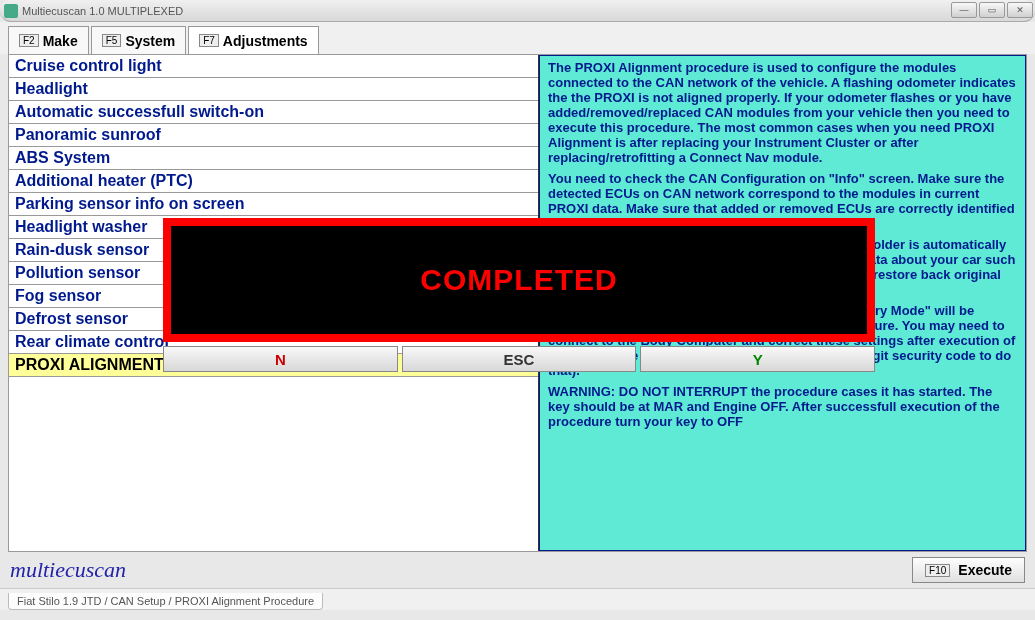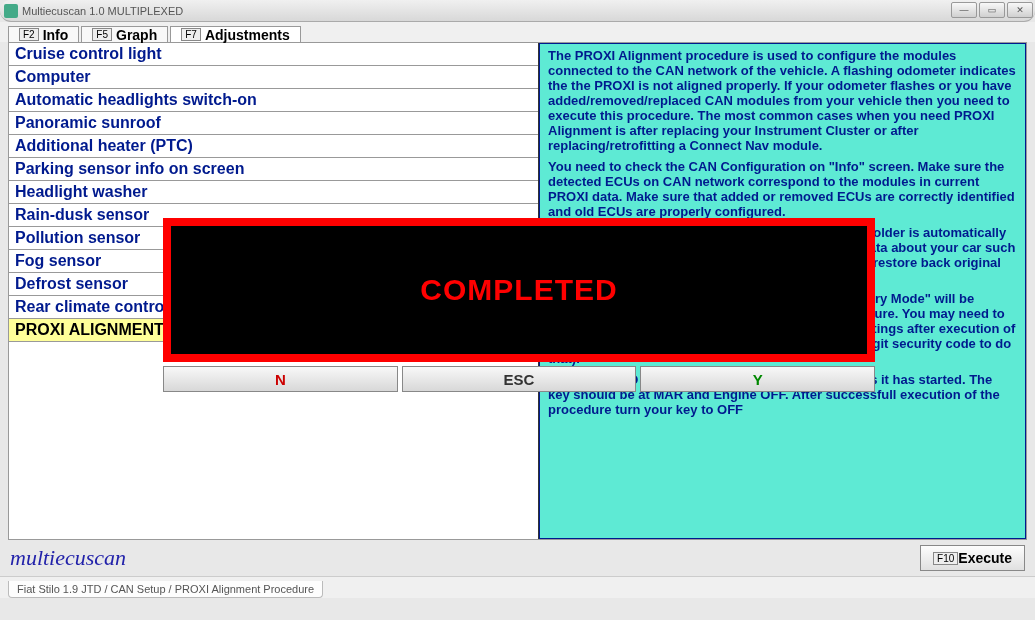--- a/index.html
+++ b/index.html
@@ -44,21 +44,21 @@
       align-items: center;
       justify-content: center;
       color: #555;
       border-radius: 2px;
     }
     .tabs {
       display: flex;
       padding: 4px 8px 0 8px;
       gap: 2px;
       background: #f0f0f0;
-      height: 20px;
+      height: 32px;
     }
     .tab {
       padding: 4px 10px;
       background: #f8f8f8;
       border: 1px solid #999;
       border-bottom: none;
       font-size: 14px;
       font-weight: bold;
       display: flex;
       align-items: center;
@@ -124,21 +124,21 @@
       font-style: italic;
     }
     .execute-btn {
       padding: 4px 12px;
       border: 1px solid #888;
       background: linear-gradient(#fdfdfd,#e0e0e0);
       font-weight: bold;
       font-size: 14px;
       display: flex;
       align-items: center;
-      gap: 0;
+      gap: 8px;
     }
     .fkey {
       border: 1px solid #888;
       padding: 0 3px;
       font-size: 10px;
       background: #eee;
       font-weight: normal;
     }
     .statusbar {
       height: 22px;
@@ -160,21 +160,21 @@
     .modal-overlay {
       position: absolute;
       top: 218px;
       left: 163px;
       width: 712px;
       z-index: 100;
     }
     .modal-msg {
       background: #000;
       border: 8px solid #ff0000;
-      height: 144px;
+      height: 124px;
       display: flex;
       align-items: center;
       justify-content: center;
     }
     .modal-msg-text {
       color: #ff0000;
       font-size: 30px;
       font-weight: bold;
       letter-spacing: 1px;
     }
@@ -207,38 +207,39 @@
   <div class="window-controls">
     <div class="win-btn">—</div>
     <div class="win-btn">▭</div>
     <div class="win-btn">✕</div>
   </div>
 </div>
 
 <div class="tabs">
   <div class="tab">
     <span class="tab-key">F2</span>
-    <span>Info</span>
+    <span>Make</span>
   </div>
   <div class="tab">
     <span class="tab-key">F5</span>
-    <span>Graph</span>
+    <span>System</span>
   </div>
   <div class="tab active">
     <span class="tab-key">F7</span>
     <span>Adjustments</span>
   </div>
 </div>
 
 <div class="content-area">
   <div class="left-panel">
     <div class="list-item">Cruise control light</div>
-    <div class="list-item">Computer</div>
-    <div class="list-item">Automatic headlights switch-on</div>
+    <div class="list-item">Headlight</div>
+    <div class="list-item">Automatic successfull switch-on</div>
     <div class="list-item">Panoramic sunroof</div>
+    <div class="list-item">ABS System</div>
     <div class="list-item">Additional heater (PTC)</div>
     <div class="list-item">Parking sensor info on screen</div>
     <div class="list-item">Headlight washer</div>
     <div class="list-item">Rain-dusk sensor</div>
     <div class="list-item">Pollution sensor</div>
     <div class="list-item">Fog sensor</div>
     <div class="list-item">Defrost sensor</div>
     <div class="list-item">Rear climate control</div>
     <div class="list-item selected">PROXI ALIGNMENT PROCEDURE</div>
   </div>

